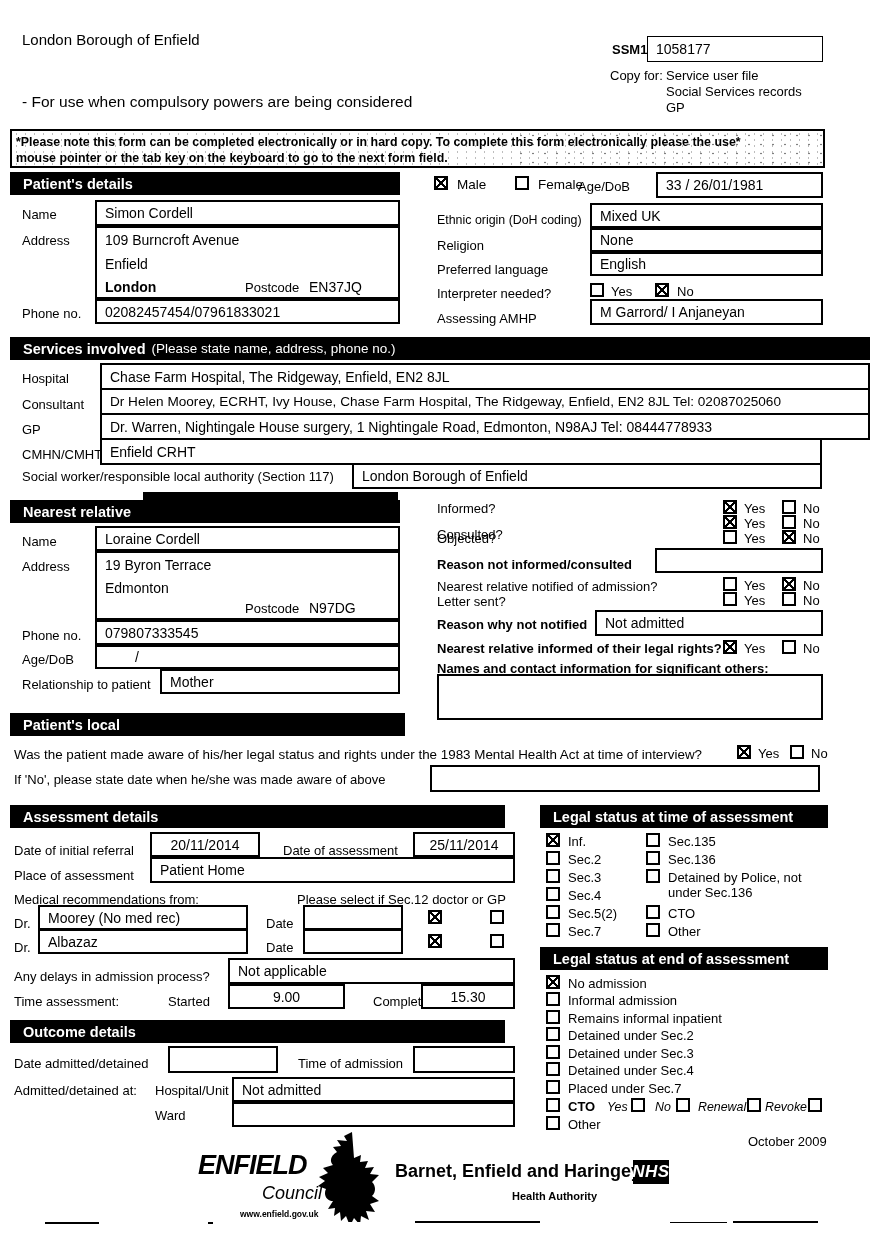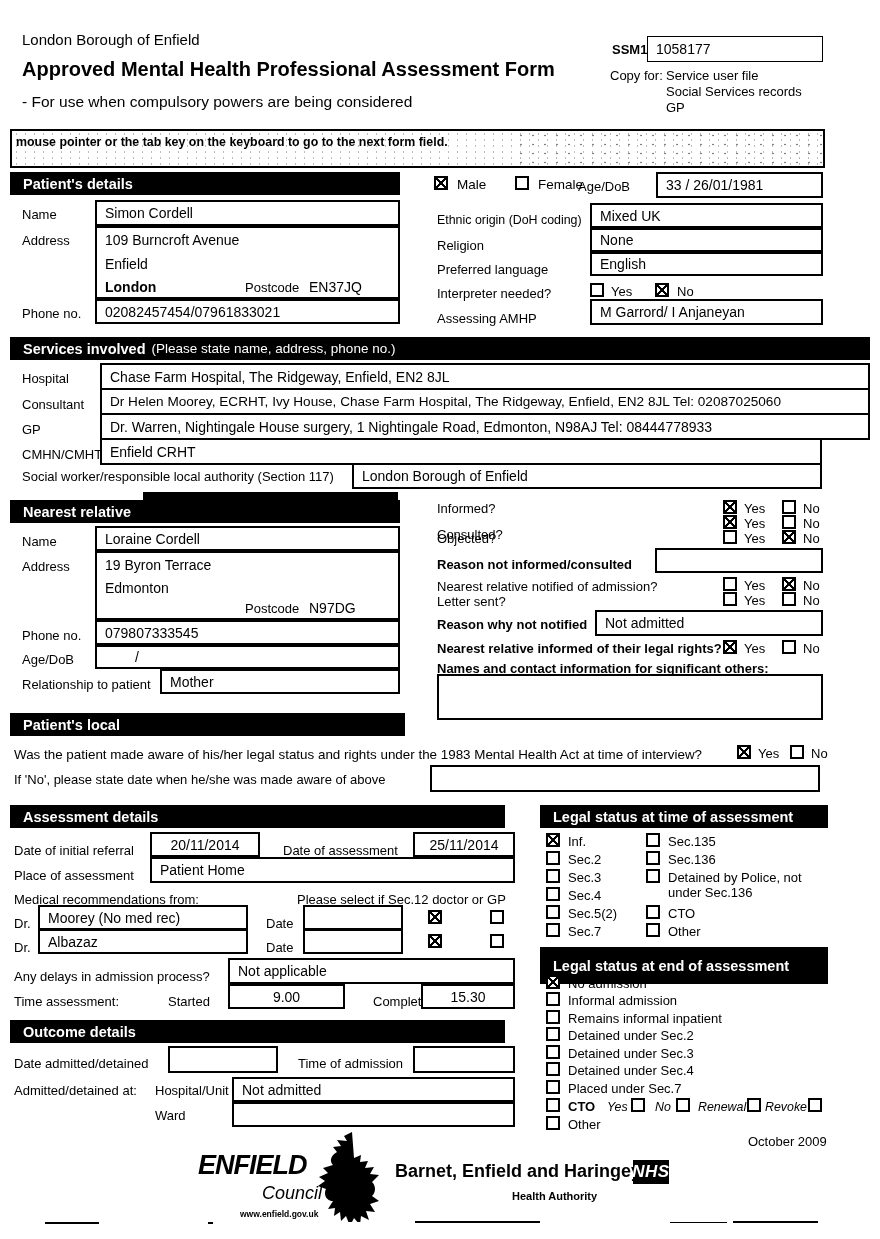--- a/index.html
+++ b/index.html
@@ -36,31 +36,31 @@
 </head>
 <body>
 
 <div class="page">
 
   <div class="lbl" style="left:22px;top:32px;font-size:15px;">London Borough of Enfield</div>
   <div class="lbl b" style="left:612px;top:42px;">SSM1</div>
   <div class="box thin" style="left:647px;top:36px;width:176px;height:26px;">
       <span>1058177</span>
     </div>
-  <div class="lbl b" style="left:22px;top:62px;font-size:20px;">Approved Mental Health Professional Assessment Form</div>
   <div class="lbl" style="left:610px;top:68px;">Copy for:</div>
   <div class="lbl" style="left:666px;top:68px;">Service user file</div>
   <div class="lbl" style="left:666px;top:84px;">Social Services records</div>
   <div class="lbl" style="left:666px;top:100px;">GP</div>
   <div class="lbl" style="left:22px;top:94px;font-size:15.5px;">- For use when compulsory powers are being considered</div>
 
   <div class="notice">
     <div class="speck"></div>
     <div class="speck2"></div>
     <div class="ntxt">
+      <span style="display:block;">*Please note this form can be completed electronically or in hard copy. To complete this form electronically please the use*</span>
       <span style="display:block;">mouse pointer or the tab key on the keyboard to go to the next form field.</span>
     </div>
   </div>
 
   <div class="bar" style="left:10px;top:172px;width:390px;height:23px;">
       <span>Patient's details</span>
     </div>
 
   <span class="cb checked" style="left:434px;top:176px;"></span>
   <div class="lbl" style="left:457px;top:177px;font-size:13.5px;">Male</div>
@@ -303,21 +303,21 @@
   <div class="lbl" style="left:668px;top:834px;">Sec.135</div>
   <span class="cb" style="left:646px;top:851px;"></span>
   <div class="lbl" style="left:668px;top:852px;">Sec.136</div>
   <span class="cb" style="left:646px;top:869px;"></span>
   <div class="lbl" style="left:668px;top:870px;white-space:normal;width:160px;line-height:15px;">Detained by Police, not under Sec.136</div>
   <span class="cb" style="left:646px;top:905px;"></span>
   <div class="lbl" style="left:668px;top:906px;">CTO</div>
   <span class="cb" style="left:646px;top:923px;"></span>
   <div class="lbl" style="left:668px;top:924px;">Other</div>
 
-  <div class="bar" style="left:540px;top:947px;width:288px;height:37px;text-align:right;">
+  <div class="bar" style="left:540px;top:947px;width:288px;height:23px;text-align:right;">
       <span>Legal status at end of assessment</span>
     </div>
 
   <span class="cb checked" style="left:546px;top:975px;"></span>
   <div class="lbl" style="left:568px;top:976px;">No admission</div>
   <span class="cb" style="left:546px;top:992px;"></span>
   <div class="lbl" style="left:568px;top:993px;">Informal admission</div>
   <span class="cb" style="left:546px;top:1010px;"></span>
   <div class="lbl" style="left:568px;top:1011px;">Remains informal inpatient</div>
   <span class="cb" style="left:546px;top:1027px;"></span>

